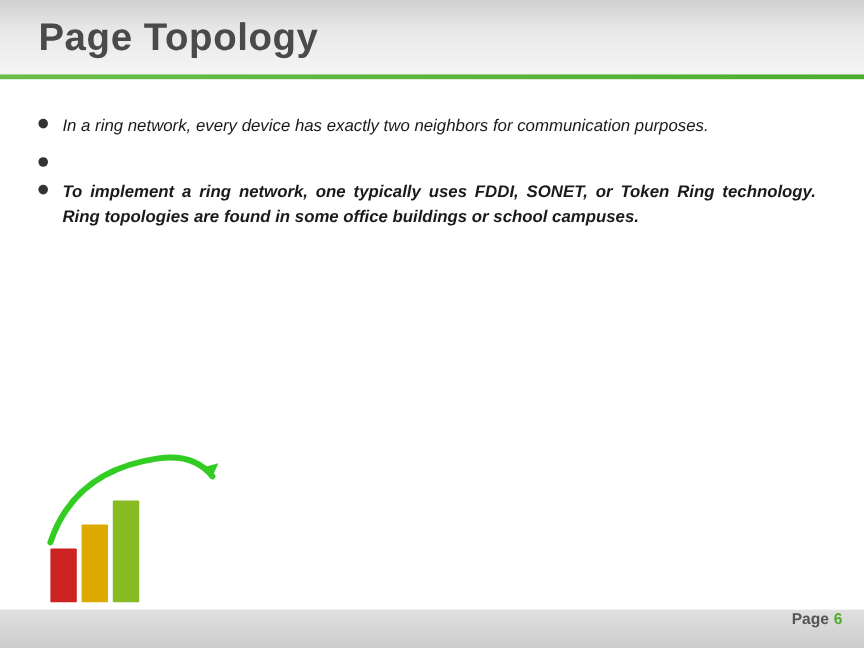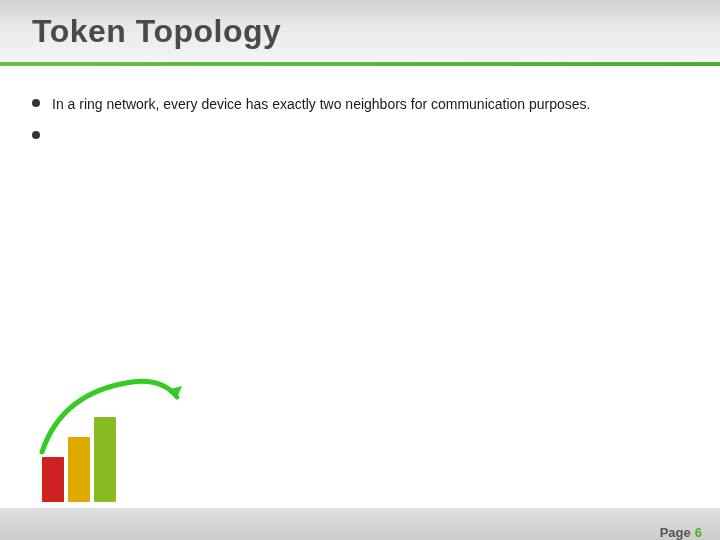--- a/index.html
+++ b/index.html
@@ -40,20 +40,21 @@
     
     .content {
       padding: 28px 40px 20px 32px;
     }
 
     .bullet-list {
       list-style: none;
       display: flex;
       flex-direction: column;
       gap: 10px;
+      font-style: italic;
     }
 
     .bullet-item {
       display: flex;
       align-items: flex-start;
       gap: 12px;
     }
 
     .bullet-dot {
       width: 8px;
@@ -89,21 +90,21 @@
 
     
     .footer {
       position: absolute;
       bottom: 0;
       right: 0;
       width: 100%;
       height: 32px;
       background: linear-gradient(to bottom, #e0e0e0, #cccccc);
       display: flex;
-      align-items: flex-end;
+      align-items: flex-start;
       justify-content: flex-end;
       padding-right: 18px;
     }
 
     .page-label {
       font-size: 13px;
       font-weight: bold;
       color: #555;
     }
 
@@ -111,37 +112,41 @@
       font-size: 13px;
       font-weight: bold;
       color: #4cae2e;
       margin-left: 4px;
     }
   </style>
 </head>
 <body>
 
 <div class="header">
-  <span class="header-title">Token Topology</span>
+  <span class="header-title">Page Topology</span>
 </div>
 <div class="header-accent"></div>
 
 <div class="content">
   <ul class="bullet-list">
 
     <li class="bullet-item">
       <div class="bullet-dot"></div>
       <span class="bullet-text">In a ring network, every device has exactly two neighbors for communication purposes.</span>
     </li>
 
 
     <li class="bullet-item">
       <div class="bullet-dot"></div>
     </li>
 
+    <li class="bullet-item">
+      <div class="bullet-dot"></div>
+      <span class="bullet-text bold">To implement a ring network, one typically uses FDDI, SONET, or Token Ring technology. Ring topologies are found in some office buildings or school campuses.</span>
+    </li>
 
   </ul>
 </div>
 
 <div class="chart-area">
   <svg width="160" height="130">
 
     <rect x="10" y="85" width="22" height="45" fill="#cc2222" rx="1"></rect>
     <rect x="36" y="65" width="22" height="65" fill="#ddaa00" rx="1"></rect>
     <rect x="62" y="45" width="22" height="85" fill="#88bb22" rx="1"></rect>

